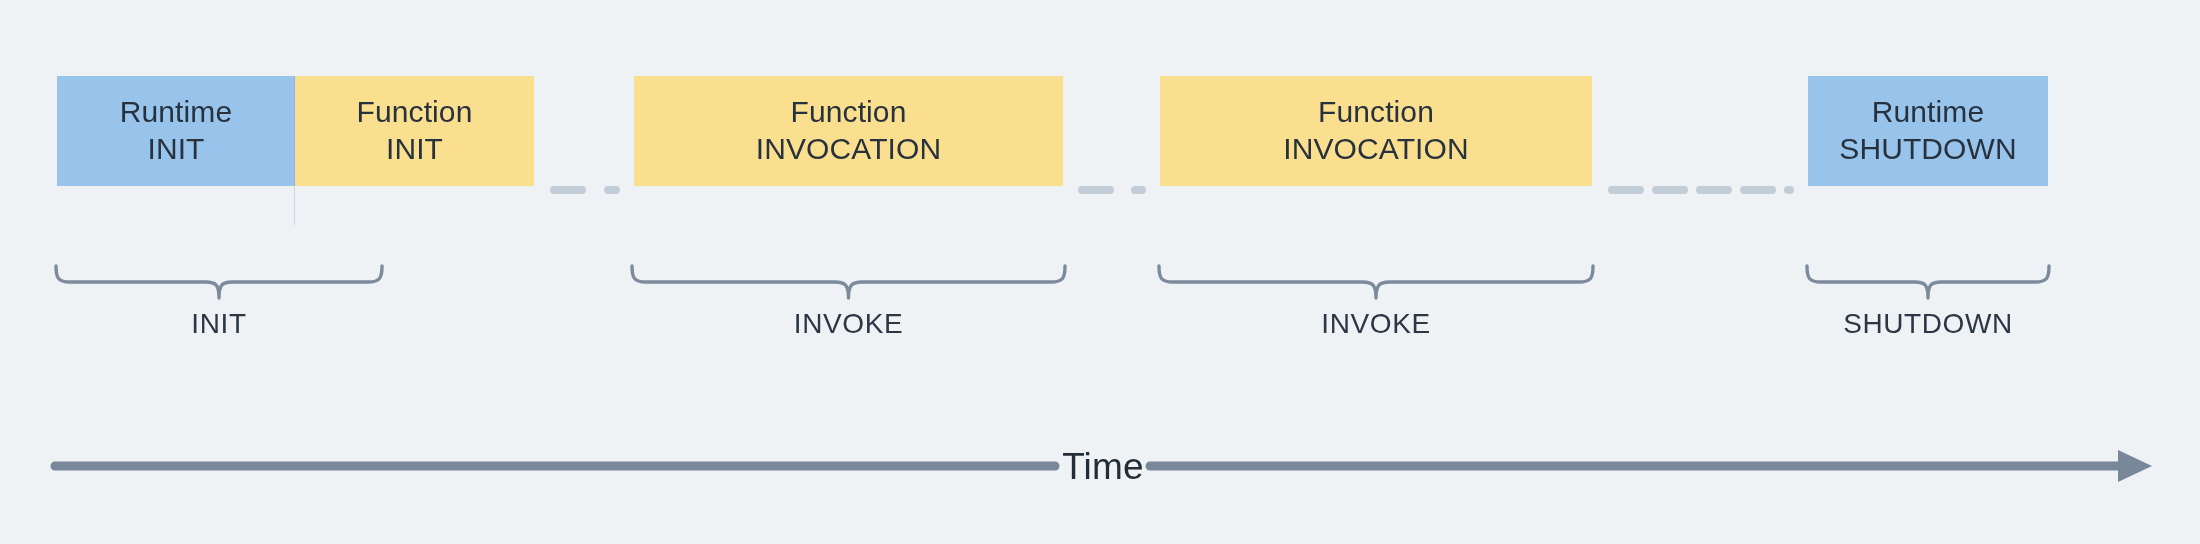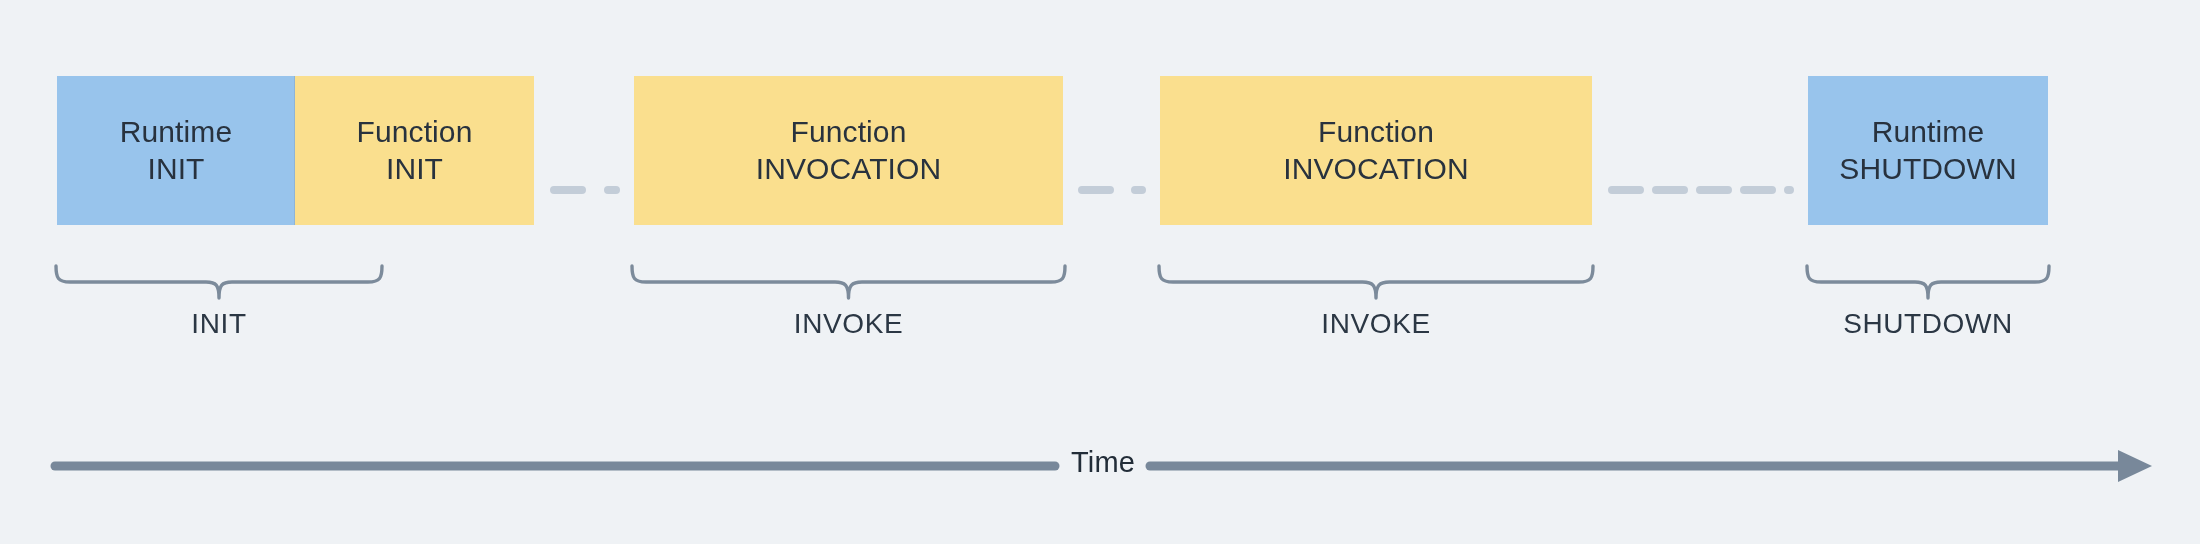--- a/index.html
+++ b/index.html
@@ -17,21 +17,21 @@
     width: 2200px;
     height: 544px;
     background: #eff2f5;
     overflow: hidden;
   }
 
   
   .phase-box {
     position: absolute;
     top: 76px;
-    height: 149px;
+    height: 110px;
     box-sizing: border-box;
     display: flex;
     flex-direction: column;
     align-items: center;
     justify-content: center;
     color: #28323e;
     font-size: 30px;
     line-height: 1.22;
     letter-spacing: 0.1px;
     text-align: center;
@@ -100,21 +100,21 @@
     width: 2200px;
     height: 46px;
   }
   .time-axis svg { display: block; overflow: visible; }
   .time-label {
     position: absolute;
     left: 1060px;
     top: 446px;
     width: 86px;
     text-align: center;
-    font-size: 29px;
+    font-size: 37px;
     color: #222d38;
     letter-spacing: 0.2px;
     white-space: nowrap;
   }
 </style>
 </head>
 <body>
 
 <div id="stage">
 

